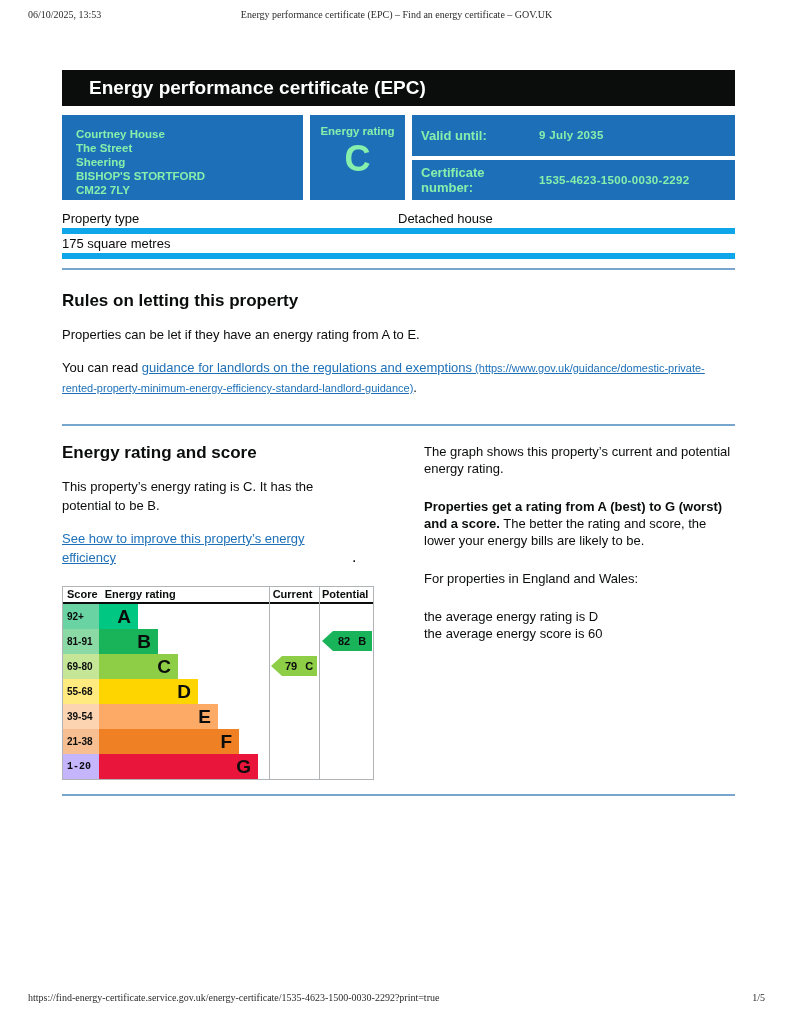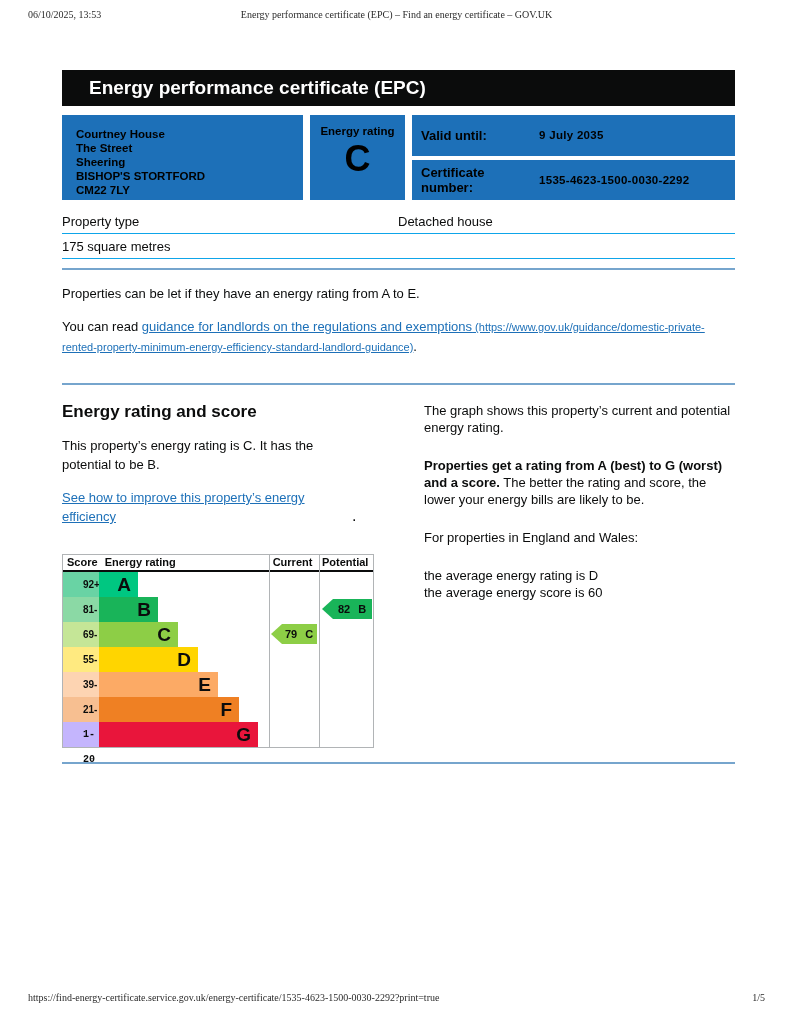--- a/index.html
+++ b/index.html
@@ -21,33 +21,33 @@
 
   .content { position:absolute; left:62px; top:70px; width:673px; }
 
   .banner {
     background:#0b0c0c; color:#ffffff; height:36px;
     display:flex; align-items:center; padding-left:27px;
   }
   .banner h1 { font-size:19px; font-weight:bold; }
 
   .summary-row { display:flex; gap:7px; margin-top:9px; height:85px; }
-  .blue-box { background:#1d70b8; color:#000000; }
+  .blue-box { background:#1d70b8; color:#86efac; }
   .address-box { width:241px; padding:12px 14px; }
   .address-line { font-size:11.5px; font-weight:bold; line-height:14px; }
   .rating-box { width:95px; text-align:center; padding-top:10px; }
   .rating-box .rating-label { font-size:11.5px; font-weight:bold; }
   .rating-box .rating-letter { font-size:36px; font-weight:bold; line-height:44px; }
   .validity-col { flex:1; display:flex; flex-direction:column; gap:4px; }
   .validity-box { flex:1; display:flex; align-items:center; padding-left:9px; }
   .validity-box .v-label { width:118px; font-size:13px; font-weight:bold; }
   .validity-box .v-value { font-size:11.5px; font-weight:bold; letter-spacing:.3px; }
 
   .prop-table { margin-top:9px; }
-  .prop-row { display:flex; height:25px; align-items:center; border-bottom:1px solid #0ea5e9; font-size:13px; }
+  .prop-row { display:flex; height:25px; align-items:center; border-bottom:6px solid #0ea5e9; font-size:13px; }
   .prop-row .p-label { width:336px; }
   .rule-blue { border:none; border-top:2px solid #76a5cd; margin-top:9px; }
   .rule-blue.big-gap { margin-top:26px; }
   .rule-blue.chart-gap { margin-top:14px; }
 
   h2.section-h { font-size:17px; font-weight:bold; margin-top:21px; }
   p.body-p { font-size:13px; line-height:19px; margin-top:14px; }
   a.gov-link { color:#1d70b8; text-decoration:underline; }
   .link-url { font-size:11px; }
 
@@ -55,30 +55,30 @@
   .col-left { width:330px; }
   .col-left h2 { margin-top:17px; }
   .col-left .body-p { width:302px; }
   .improve-link { display:inline-block; margin-top:14px; width:290px; font-size:13px; line-height:19px; }
   .col-right { flex:1; padding-left:32px; padding-top:17px; }
   .col-right p { font-size:13px; line-height:17px; }
   .col-right .gap { margin-top:21px; }
   .col-right .lead b { font-weight:bold; }
 
   
-  .epc-chart { position:relative; width:312px; margin-top:28px; border:1px solid #b1b4b6; background:#fff; }
+  .epc-chart { position:relative; width:312px; margin-top:19px; border:1px solid #b1b4b6; background:#fff; }
   .epc-head { display:flex; height:17px; border-bottom:2px solid #0b0c0c; }
   .epc-head div { font-size:11px; font-weight:bold; line-height:15px; }
   .eh-score { width:36px; padding-left:4px; }
   .eh-rating { width:170px; padding-left:6px; }
   .eh-current { width:50px; text-align:center; }
   .eh-potential { width:56px; text-align:center; }
   .epc-row { position:relative; height:25px; }
   .epc-score-cell { position:absolute; left:0; top:0; width:36px; height:25px;
-      font-size:10px; font-weight:bold; line-height:25px; padding-left:20px; }
+      font-size:10px; font-weight:bold; line-height:25px; padding-left:4px; }
   .epc-bar { position:absolute; left:36px; top:0; height:25px;
       text-align:right; padding-right:7px; font-size:19px; font-weight:bold; line-height:25px; }
   .epc-vline { position:absolute; top:0; bottom:0; width:1px; background:#b1b4b6; }
   .epc-arrow { position:absolute; height:20px; line-height:20px; font-size:11px; font-weight:bold;
       text-align:center; padding-left:10px; word-spacing:5px; color:#0b0c0c;
       clip-path:polygon(0 50%, 11px 0, 100% 0, 100% 100%, 11px 100%); }
 </style>
 </head>
 <body>
 
@@ -122,20 +122,21 @@
       <span class="p-label">Property type</span>
       <span class="p-value">Detached house</span>
     </div>
     <div class="prop-row">
       <span class="p-value">175 square metres</span>
     </div>
   </div>
 
   <hr class="rule-blue">
 
+  <h2 class="section-h">Rules on letting this property</h2>
   <p class="body-p">Properties can be let if they have an energy rating from A to E.</p>
   <p class="body-p"><span>You can read </span><a href="#" class="gov-link"><span>guidance for landlords on the regulations and exemptions</span><span class="link-url"> (https://www.gov.uk/guidance/domestic-private-rented-property-minimum-energy-efficiency-standard-landlord-guidance)</span></a><span>.</span></p>
 
   <hr class="rule-blue big-gap">
 
   <div class="two-col">
     <div class="col-left">
       <h2 class="section-h">Energy rating and score</h2>
       <p class="body-p">This property’s energy rating is C. It has the potential to be B.</p>
       <p class="improve-link-wrap"><a href="#" class="gov-link improve-link">See how to improve this property’s energy efficiency</a><span>.</span></p>

